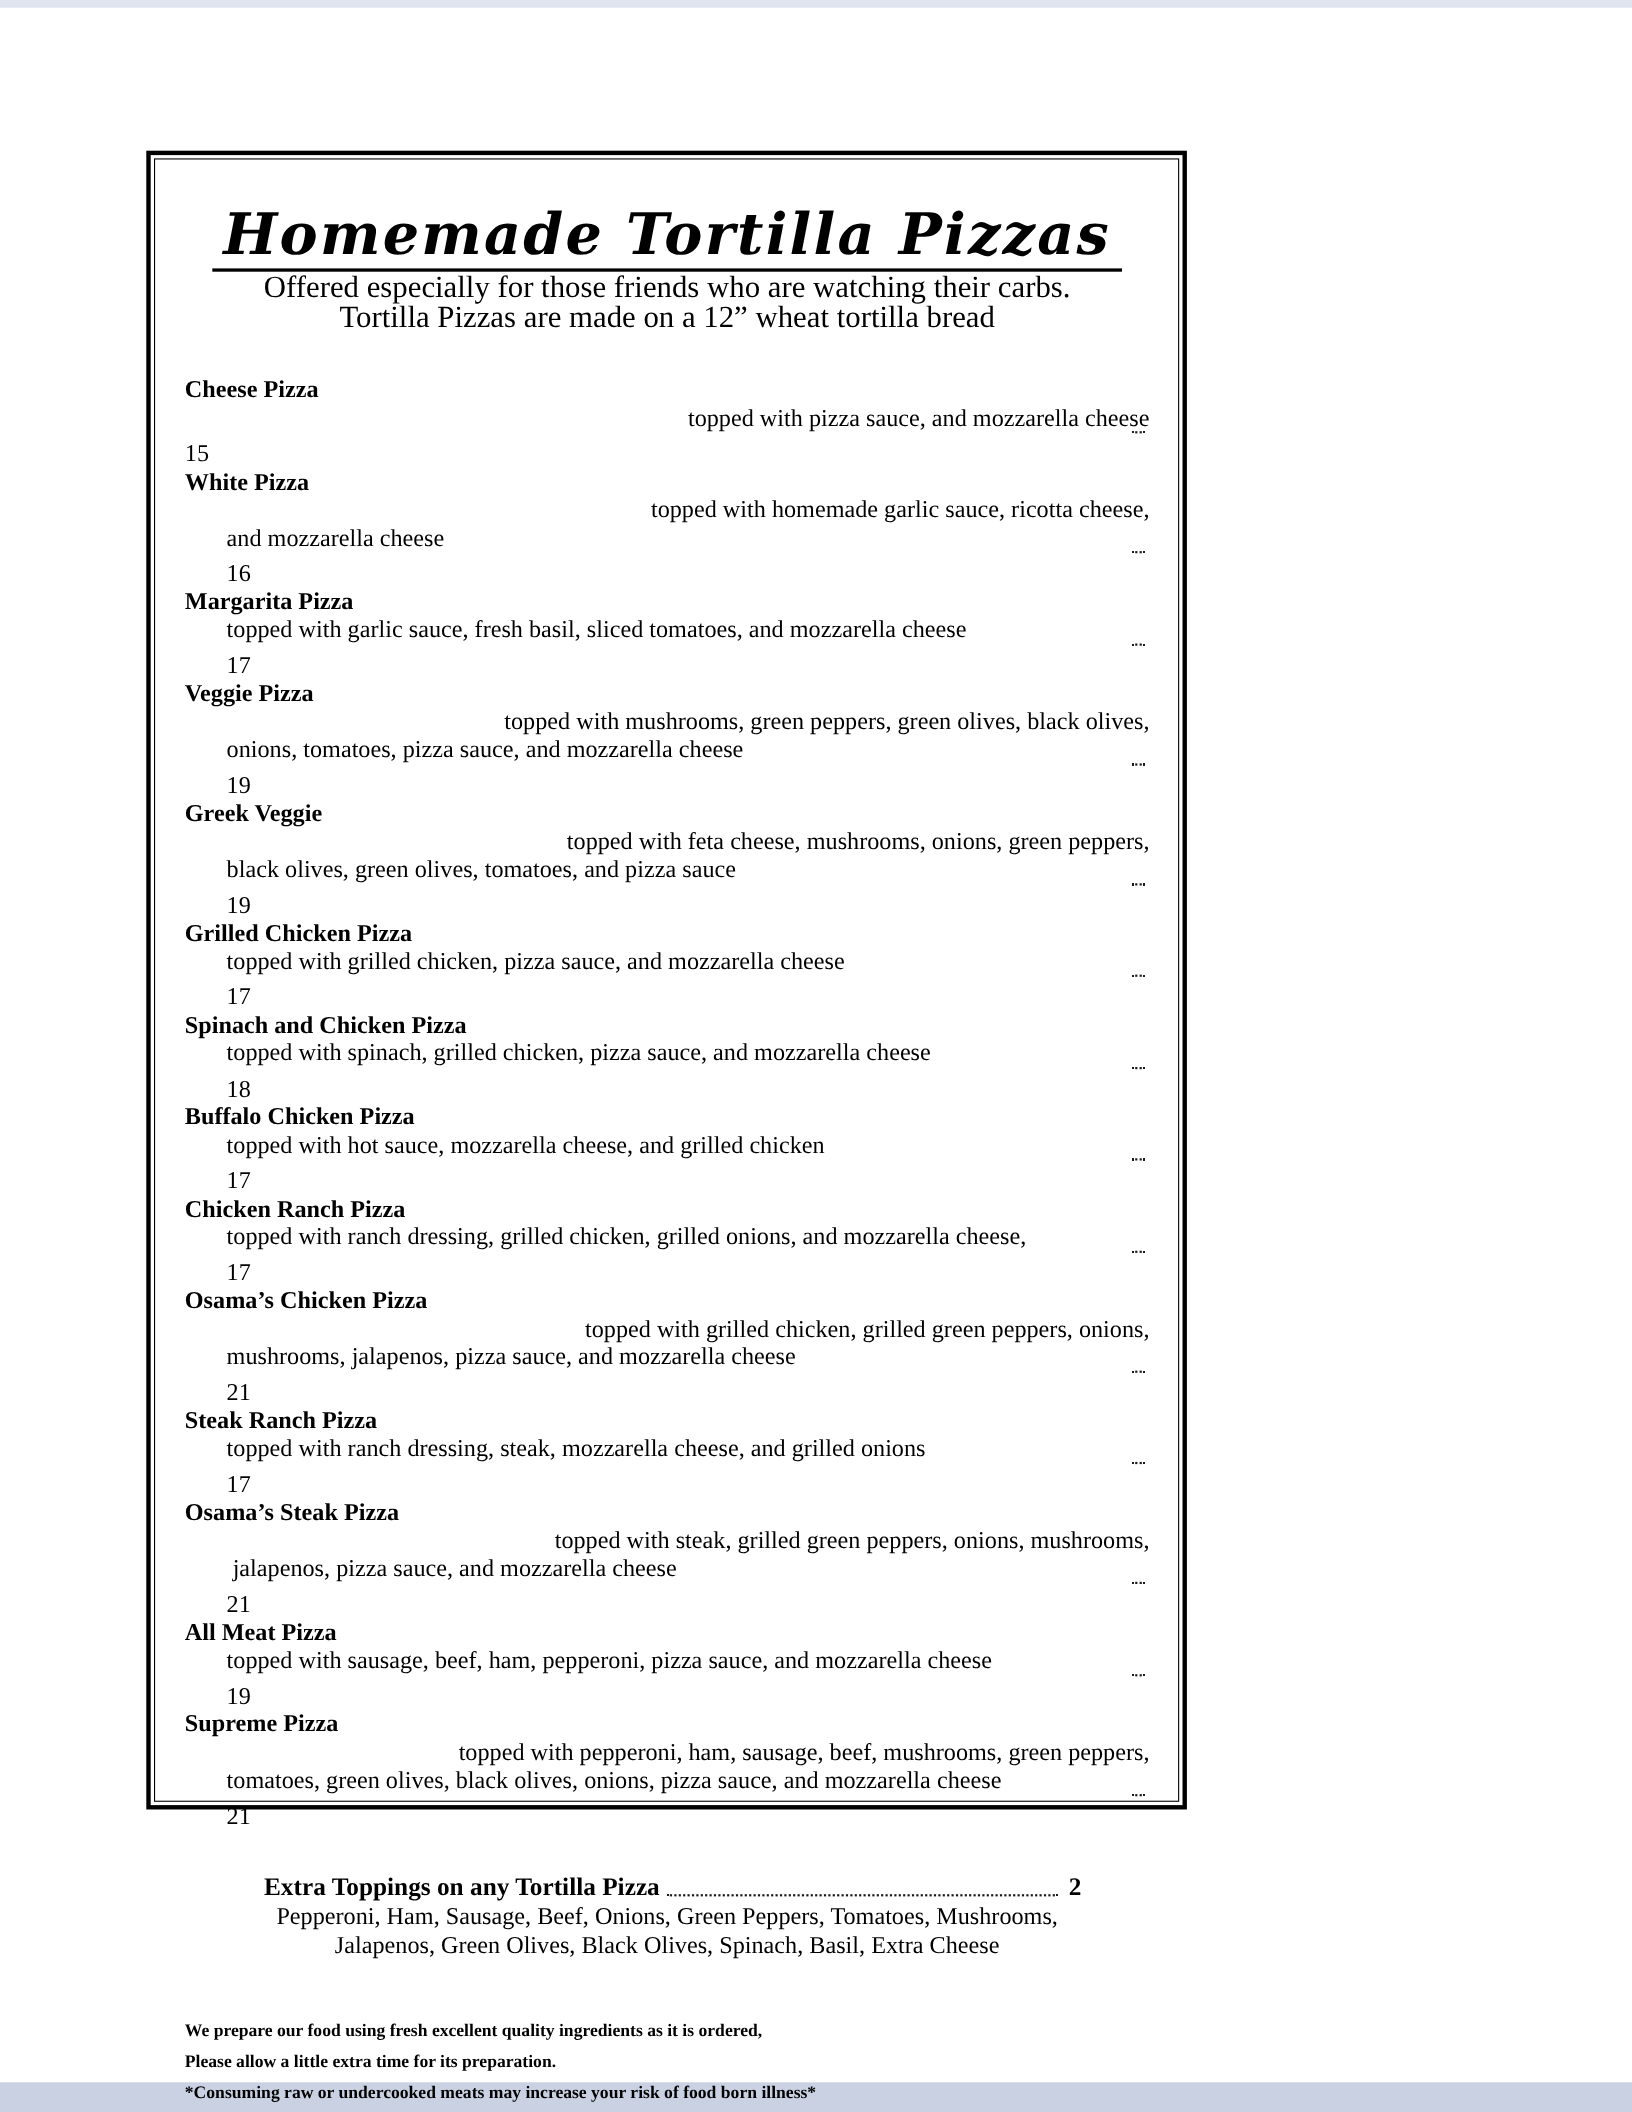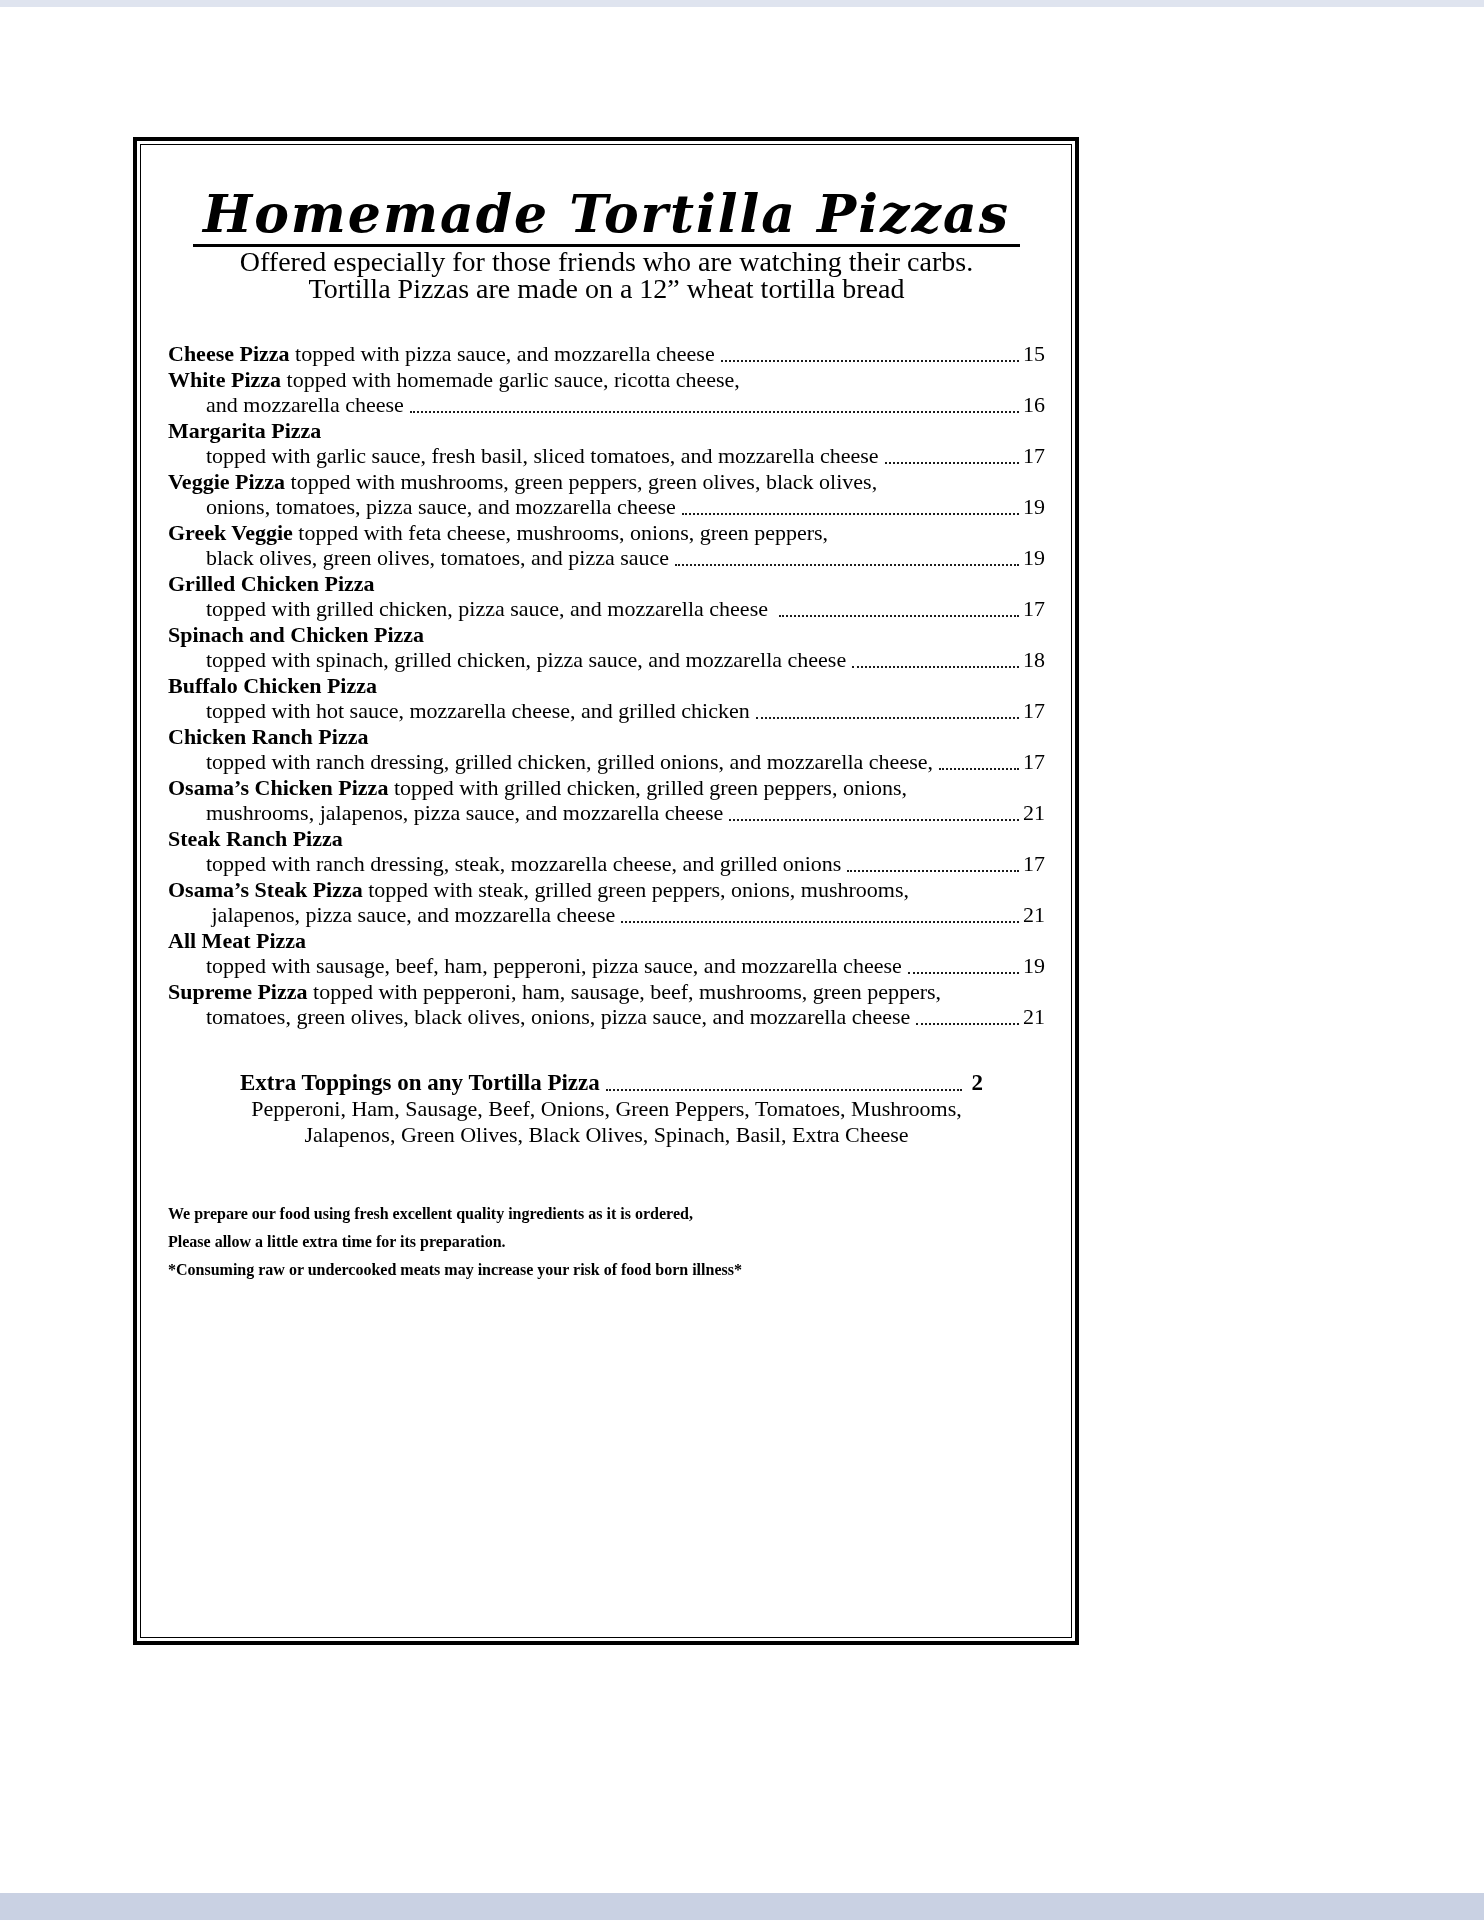--- a/index.html
+++ b/index.html
@@ -25,21 +25,21 @@
   .title-wrap { text-align:center; }
   .page-title {
     display:inline-block;
     font-family:"DejaVu Serif", serif; font-style:italic; font-weight:bold;
     font-size:52px; line-height:58px; letter-spacing:2px;
     border-bottom:3px solid #000; padding:0 10px 1px 10px;
   }
   .subtitle { text-align:center; font-size:28px; line-height:24px; margin-top:3px; }
 
   .menu { margin-top:40px; font-size:22px; line-height:25.5px; }
-  .line { display:flex; white-space:pre; }
+  .line { display:flex; white-space:pre;flex-direction:column; }
   .line.cont { padding-left:38px; }
   .item-name { font-weight:bold; white-space:pre; }
   .item-desc { white-space:pre;text-align:right; }
   .leader {
     flex:1 1 auto; min-width:12px;
     border-bottom:2.5px dotted #1b1b1b;
     align-self:flex-end; margin:0 4px 5px 6px;
   }
   .price { white-space:pre; }
 

